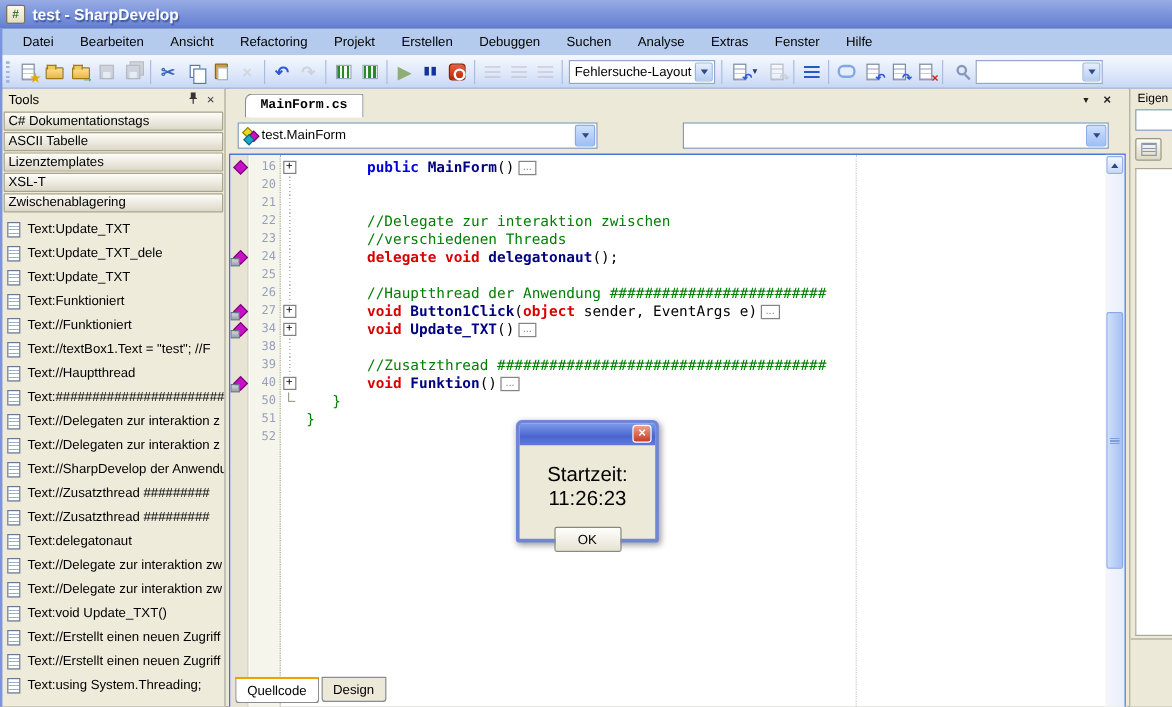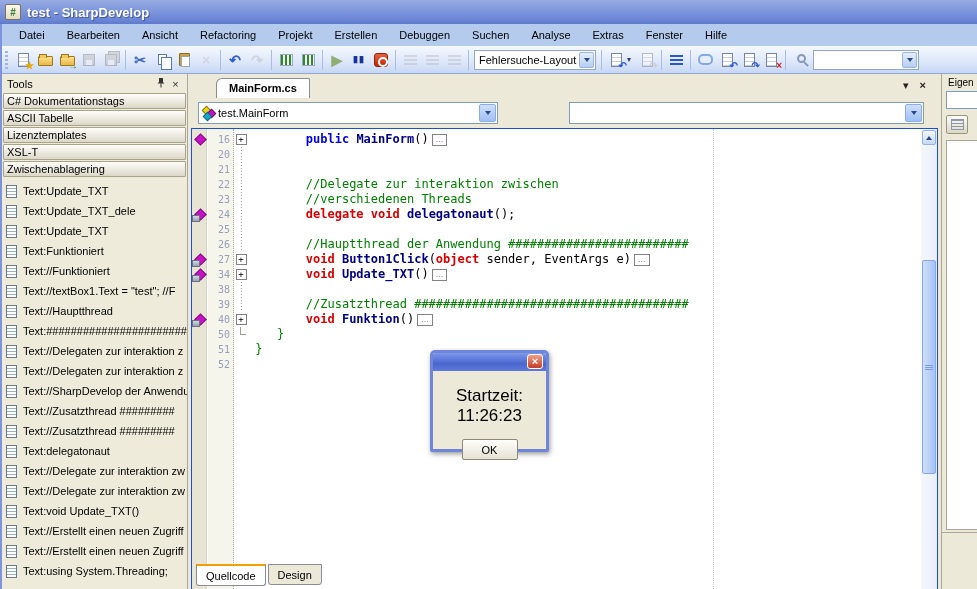--- a/index.html
+++ b/index.html
@@ -75,21 +75,21 @@
   .cat{height:16px;margin:1px 1px 0 1px;background:linear-gradient(180deg,#fefdf9,#dcd8c8);
     border:1px solid #a8a48c;font-size:11px;line-height:14px;padding-left:3px;border-radius:1px;
     white-space:nowrap;overflow:hidden;}
   .titems{margin-top:4px;}
   .titem{height:20px;display:flex;align-items:center;padding-left:4px;gap:6px;font-size:11px;
     white-space:nowrap;overflow:hidden;}
   .doc-ic{flex:0 0 11px;width:11px;height:13px;background:#fff;border:1px solid #68798f;
     background-image:repeating-linear-gradient(180deg,transparent 0 2px,#9ab0c8 2px 3px);}
   
   .editor{position:absolute;left:191px;top:74px;width:749px;bottom:0;background:#ece9d8;}
-  .tabstrip{position:absolute;top:0;left:12px;right:0;height:24px;}
+  .tabstrip{position:absolute;top:0;left:0;right:0;height:24px;font-family:Liberation Mono, monospace;}
   .tab-main{position:absolute;left:13px;bottom:0;height:20px;background:#fff;
     border:1px solid #898c95;border-bottom:none;border-radius:6px 2px 0 0;
     padding:0 12px;font-size:11px;font-weight:bold;line-height:19px;}
   .ts-btns{position:absolute;right:14px;top:5px;display:flex;gap:11px;font-size:11px;color:#222;}
   .ts-btns span{line-height:12px;}
   .navrow{position:absolute;top:24px;left:0;right:0;height:30px;}
   .nav-combo{position:absolute;top:4px;height:22px;background:#fff;border:1px solid #7f9db9;
     display:flex;align-items:center;padding-left:3px;}
   .nav-combo .arr{position:absolute;right:1px;top:1px;bottom:1px;width:17px;
     background:linear-gradient(180deg,#cfe0fb,#a0bff4);border:1px solid #8cabe8;border-radius:2px;

